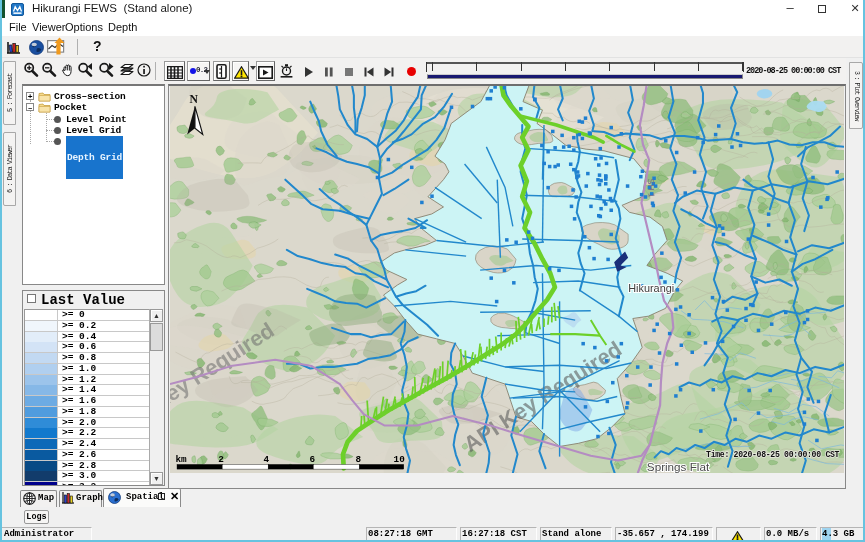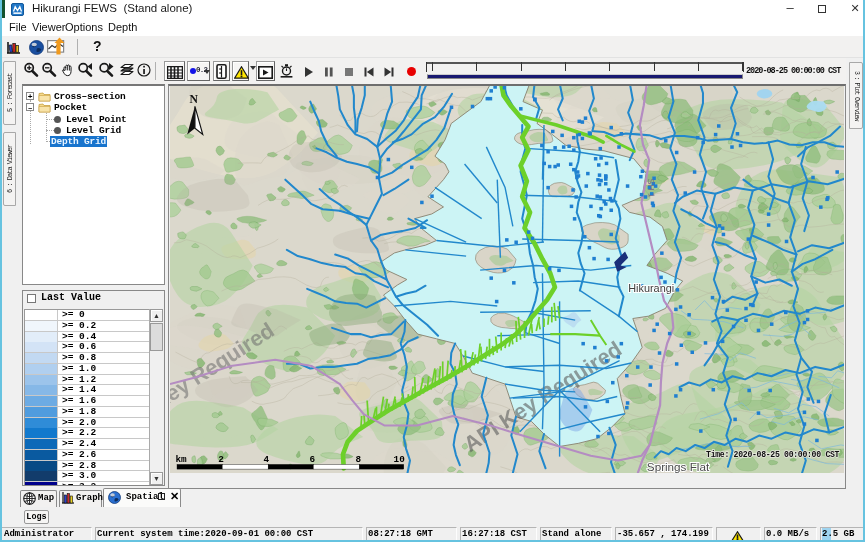--- a/index.html
+++ b/index.html
@@ -241,27 +241,27 @@
   <div class="trow" style="top:28px">
     <span style="position:absolute;left:31px;top:2px;width:7px;height:7px;border-radius:50%;background:#555"></span>
     <span style="position:absolute;left:43px;top:0px">Level Point</span>
   </div>
   <div class="trow" style="top:39px">
     <span style="position:absolute;left:31px;top:2px;width:7px;height:7px;border-radius:50%;background:#555"></span>
     <span style="position:absolute;left:43px;top:0px">Level Grid</span>
   </div>
   <div class="trow" style="top:50px">
     <span style="position:absolute;left:31px;top:2px;width:7px;height:7px;border-radius:50%;background:#555"></span>
-    <span style="position:absolute;left:27px;top:0px;background:#1874cd;color:#e8f4ff;padding:0 1px">Depth Grid</span>
+    <span style="position:absolute;left:43px;top:0px;background:#1874cd;color:#e8f4ff;padding:16px 1px">Depth Grid</span>
   </div>
 </div>
 
 <div class="abs legendpanel">
   <div style="position:absolute;left:4px;top:3px;width:9px;height:9px;border:1px solid #777;background:#fff"></div>
-  <div style="position:absolute;left:18px;top:1px;font-family:'Liberation Mono',monospace;font-size:10px;font-weight:bold">Last Value</div>
+  <div style="position:absolute;left:18px;top:1px;font-family:'Liberation Mono',monospace;font-size:14px;font-weight:bold">Last Value</div>
   <div style="position:absolute;left:1px;top:18px;width:127px;height:178px;overflow:hidden;border:1px solid #999;background:#fff">
       <div class="lrow">
         <div class="lsw" style="background:#ffffff"></div>
         <div class="llb">&gt;= 0</div>
       </div>
       <div class="lrow">
         <div class="lsw" style="background:#f0f6fc"></div>
         <div class="llb">&gt;= 0.2</div>
       </div>
       <div class="lrow">
@@ -1332,42 +1332,39 @@
       <span style="position:absolute;left:54px;top:4px;width:7px;height:7px;border:1.3px solid #222"></span>
       <span style="position:absolute;left:66px;top:1px;font-size:11px;font-weight:bold;font-family:'Liberation Sans',sans-serif">✕</span>
     </div>
 </div>
 <div class="abs logsbtn">Logs</div>
 
 <div class="abs statusbar">
     <div class="scell" style="left:0px;width:91px">
       <span style="position:absolute;left:2px;top:1px">Administrator</span>
     </div>
-    <div class="scell" style="left:94px;width:268px">
-      <span style="position:absolute;left:1px;top:1px">Current system time:2020-09-01 00:00 CST</span>
-    </div>
     <div class="scell" style="left:365px;width:91px">
       <span style="position:absolute;left:1px;top:1px">08:27:18 GMT</span>
     </div>
     <div class="scell" style="left:459px;width:77px">
       <span style="position:absolute;left:1px;top:1px">16:27:18 CST</span>
     </div>
     <div class="scell" style="left:539px;width:72px">
       <span style="position:absolute;left:1px;top:1px">Stand alone</span>
     </div>
     <div class="scell" style="left:614px;width:98px">
       <span style="position:absolute;left:1px;top:1px">-35.657 , 174.199</span>
     </div>
     <div class="scell" style="left:715px;width:45px"></div>
     <div class="scell" style="left:763px;width:53px">
       <span style="position:absolute;left:1px;top:1px">0.0 MB/s</span>
     </div>
     <div class="scell" style="left:819px;width:44px">
       <i style="position:absolute;left:1px;top:0;width:9px;height:13px;background:#9ed4f0"></i>
-      <span style="position:absolute;left:1px;top:1px">2.5 GB</span>
+      <span style="position:absolute;left:1px;top:1px">4.3 GB</span>
     </div>
     <div style="position:absolute;left:730px;top:2px"><svg width="13" height="11" viewBox="0 0 13 11" style="">
         <polygon points="6.5,0.8 12.4,10.2 0.6,10.2" fill="#ffe600" stroke="#1a1a1a" stroke-width="1.2"></polygon>
         <rect x="5.7" y="3.52" width="1.6" height="4.18" fill="#1a1a1a"></rect>
         <rect x="5.6" y="7.6" width="1.8" height="1.8" fill="#1a1a1a"></rect>
       </svg></div>
   </div>
 
 <div class="abs" style="left:0;top:0;width:2px;height:542px;background:#66c3e0"></div>
 <div class="abs" style="left:863px;top:0;width:2px;height:542px;background:#66c3e0"></div>

